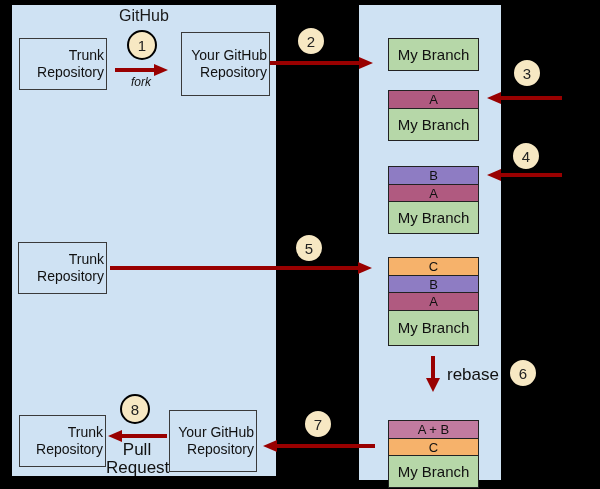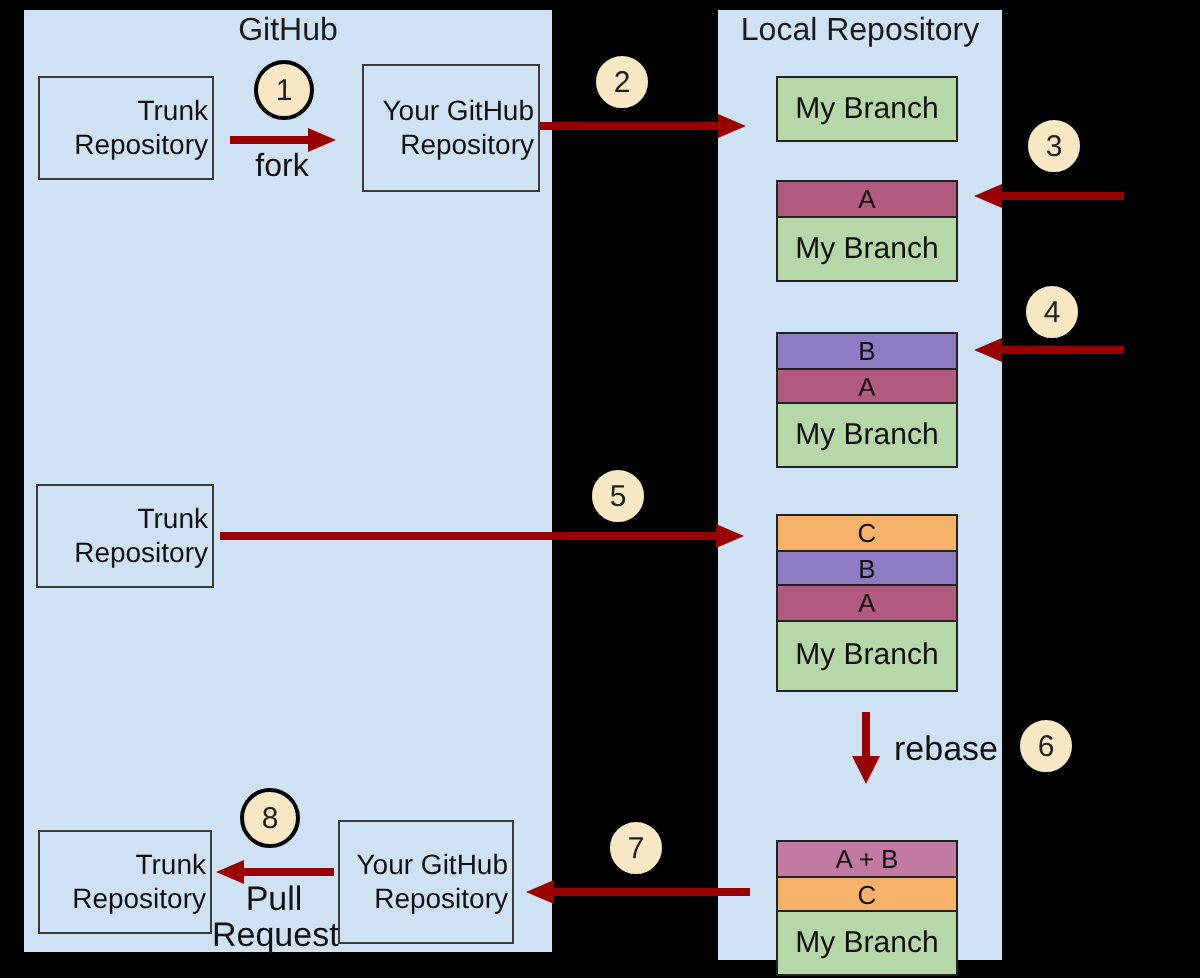--- a/index.html
+++ b/index.html
@@ -131,34 +131,33 @@
   .a7 { left: 277px; top: 444px; width: 98px; }
   .a8 { left: 122px; top: 434px; width: 45px; }
 
   .arrow-label {
     position: absolute;
     font-size: 17px;
     color: #111;
     text-align: center;
     line-height: 1.05;
   }
-  .label-fork   { left: 115px; top: 76px;  width: 52px; font-size: 16px; }
+  .label-fork   { left: 115px; top: 76px;  width: 52px; font-size: 12px; font-style: italic; }
   .label-rebase { left: 447px; top: 366px; width: 44px; text-align: left; }
   .label-pull   { left: 106px; top: 441px; width: 62px; }
 </style>
 </head>
 <body>
 
 <div class="canvas">
 
   <div class="panel panel-github"></div>
   <div class="panel panel-local"></div>
 
   <div class="panel-title title-github">GitHub</div>
-  <div class="panel-title title-local">Local Repository</div>
 
   <div class="repo-box box-trunk-top">Trunk Repository</div>
   <div class="repo-box box-your-top">Your GitHub Repository</div>
   <div class="repo-box box-trunk-mid">Trunk Repository</div>
   <div class="repo-box box-trunk-bottom">Trunk Repository</div>
   <div class="repo-box box-your-bottom">Your GitHub Repository</div>
 
   <div class="stack stack-1">
     <div class="row row-branch row-green">My Branch</div>
   </div>

